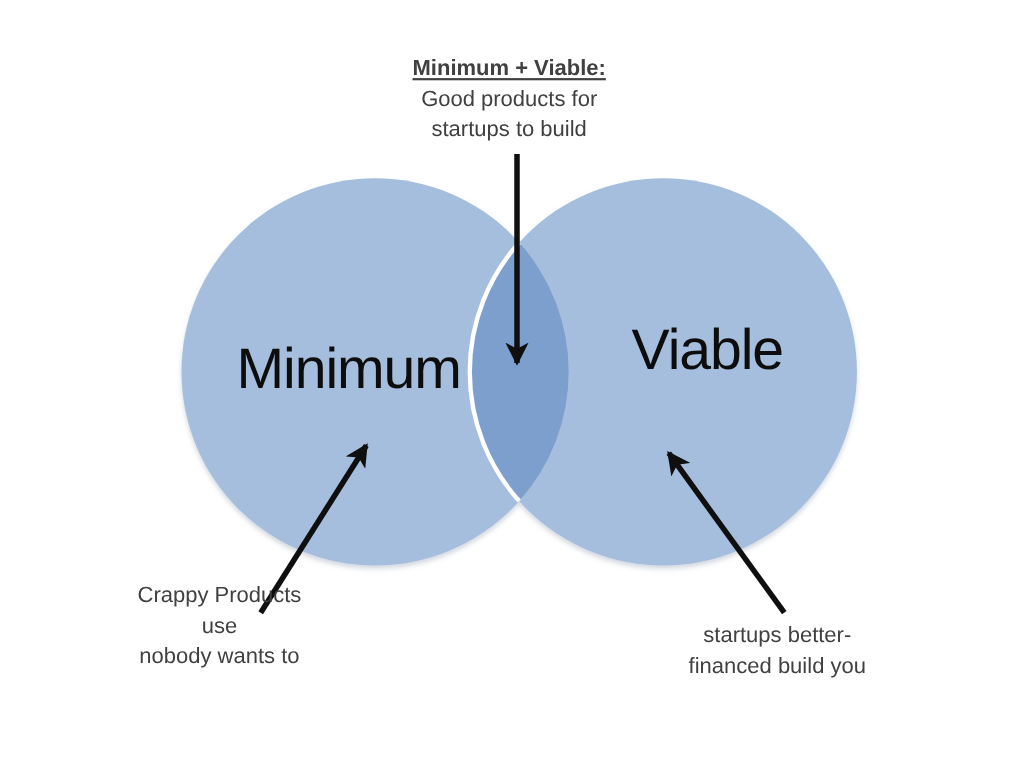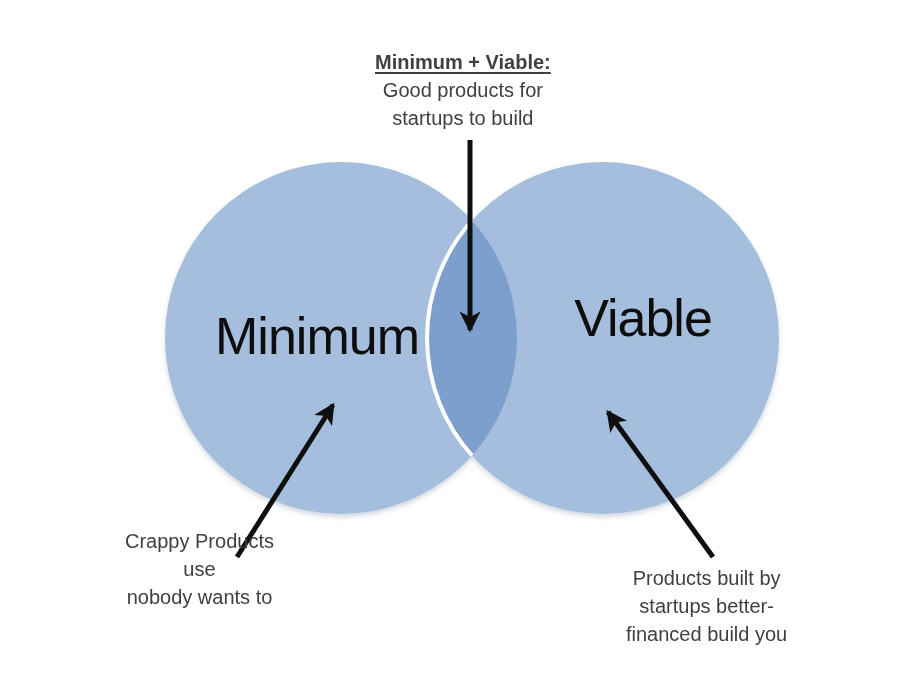--- a/index.html
+++ b/index.html
@@ -87,18 +87,17 @@
     <span class="line">startups to build</span>
   </div>
 
   <div class="annotation" style="left:125px; top:527px;">
     <span class="line">Crappy Products</span>
     <span class="line">use</span>
     <span class="line">nobody wants to</span>
   </div>
 
   <div class="annotation" style="left:626px; top:564px;">
-    <span class="line">Products built by</span>
     <span class="line">startups better-</span>
     <span class="line">financed build you</span>
   </div>
 
 </div>
 
 </body></html>

